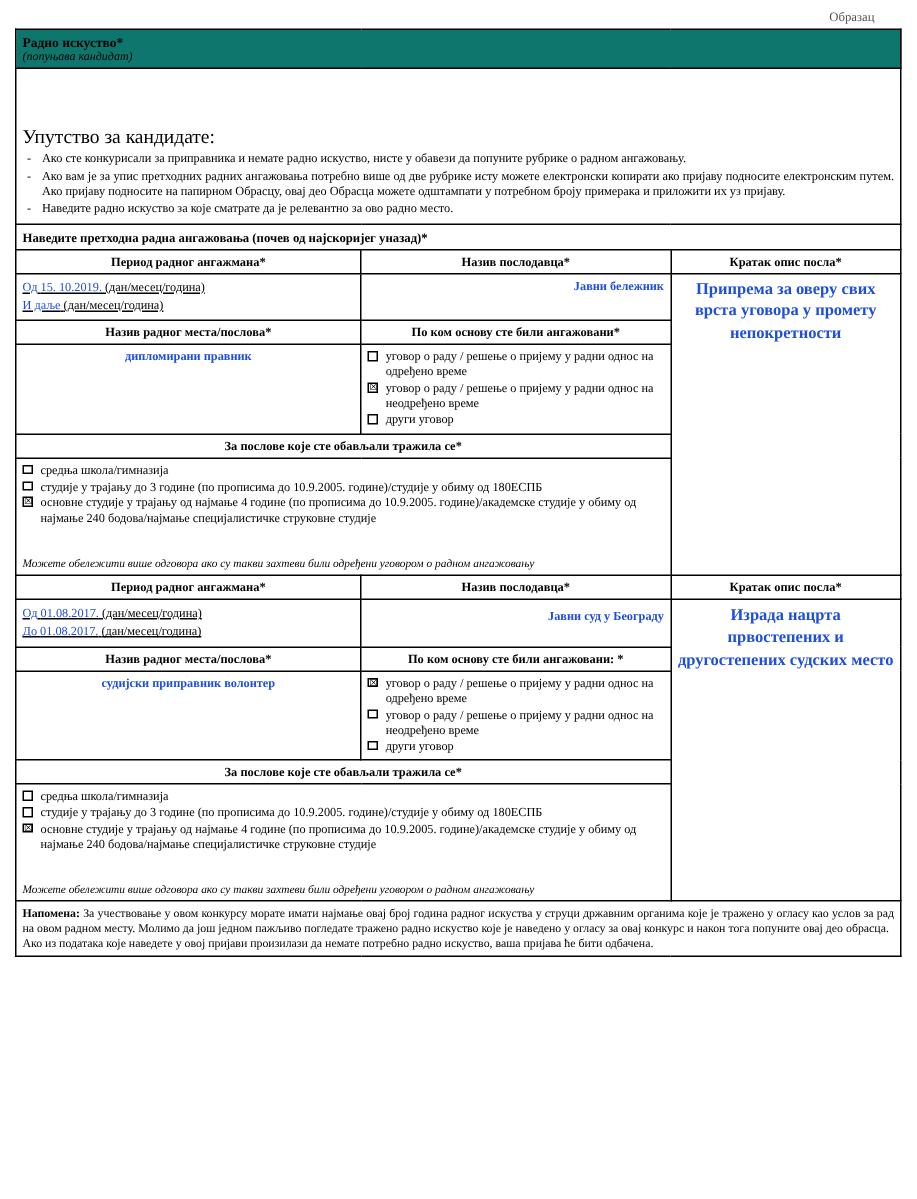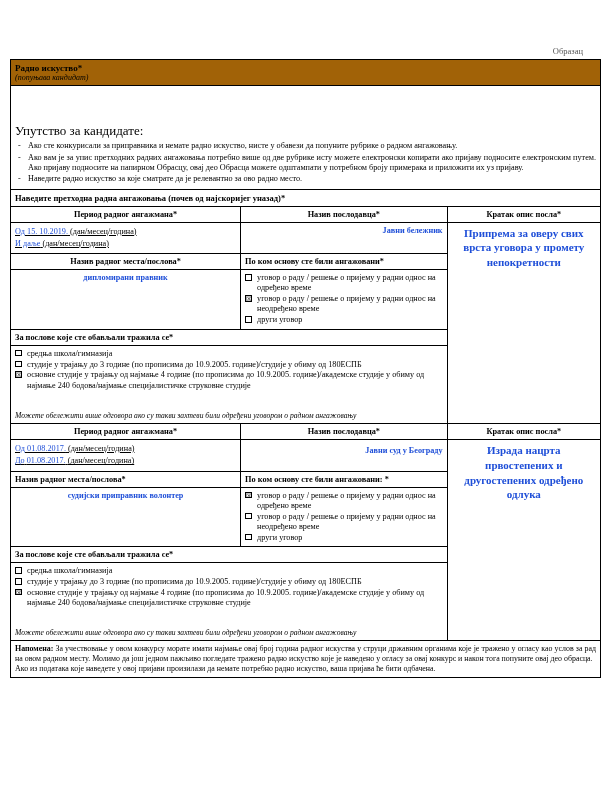--- a/index.html
+++ b/index.html
@@ -15,34 +15,33 @@
     box-sizing:border-box;
     padding:6px 10px 8px 10px;
     position:relative;
   }
   .obrazac{
     text-align:right;
     font-size:8.5px;
     color:#555;
     padding-right:18px;
     padding-bottom:3px;
-    margin-top:40px;
   }
   table.doc{
     border-collapse:collapse;
     width:100%;
     table-layout:fixed;
   }
   table.doc td{
     border:1px solid #000;
     vertical-align:top;
     padding:3px 4px;
   }
   .title-cell{
-    background:#a16207;
+    background:#0f766e;
     padding:4px 5px 5px 5px;
   }
   .title-main{font-weight:bold;font-size:9px;}
   .title-sub{font-style:italic;font-size:8px;}
   .instr-head{font-weight:normal;font-size:13px;padding-bottom:2px;margin-top:34px;}
   ul.dash{
     list-style:none;
     margin:0;
     padding:0;
   }
@@ -63,21 +62,21 @@
     font-weight:bold;
     font-size:8.5px;
   }
   .col-head{
     font-weight:bold;
     text-align:center;
     font-size:8.3px;
   }
   .col-head-left{
     font-weight:bold;
-    text-align:left;
+    text-align:center;
     font-size:8.3px;
   }
   .blue{
     color:#1f4fd8;
   }
   .cb-line{
     position:relative;
     padding-left:12px;
     line-height:1.25;
     margin-bottom:0.5px;
@@ -250,21 +249,21 @@
           <span>(дан/месец/година)</span>
         </div>
         <div class="period-line">
           <span class="blue">До</span>
           <span class="blue">01.08.2017.</span>
           <span>(дан/месец/година)</span>
         </div>
       </td>
       <td class="emp-name" style="padding-top:6px">Јавни суд у Београду</td>
       <td rowspan="5" class="vmid">
-        <div class="desc-blue">Израда нацрта првостепених и другостепених одређено одлука</div>
+        <div class="desc-blue">Израда нацрта првостепених и другостепених судских место</div>
       </td>
     </tr>
 
     <tr>
       <td class="col-head-left">Назив радног места/послова*</td>
       <td class="col-head-left">По ком основу сте били ангажовани: *</td>
     </tr>
 
     <tr>
       <td class="vmid">

